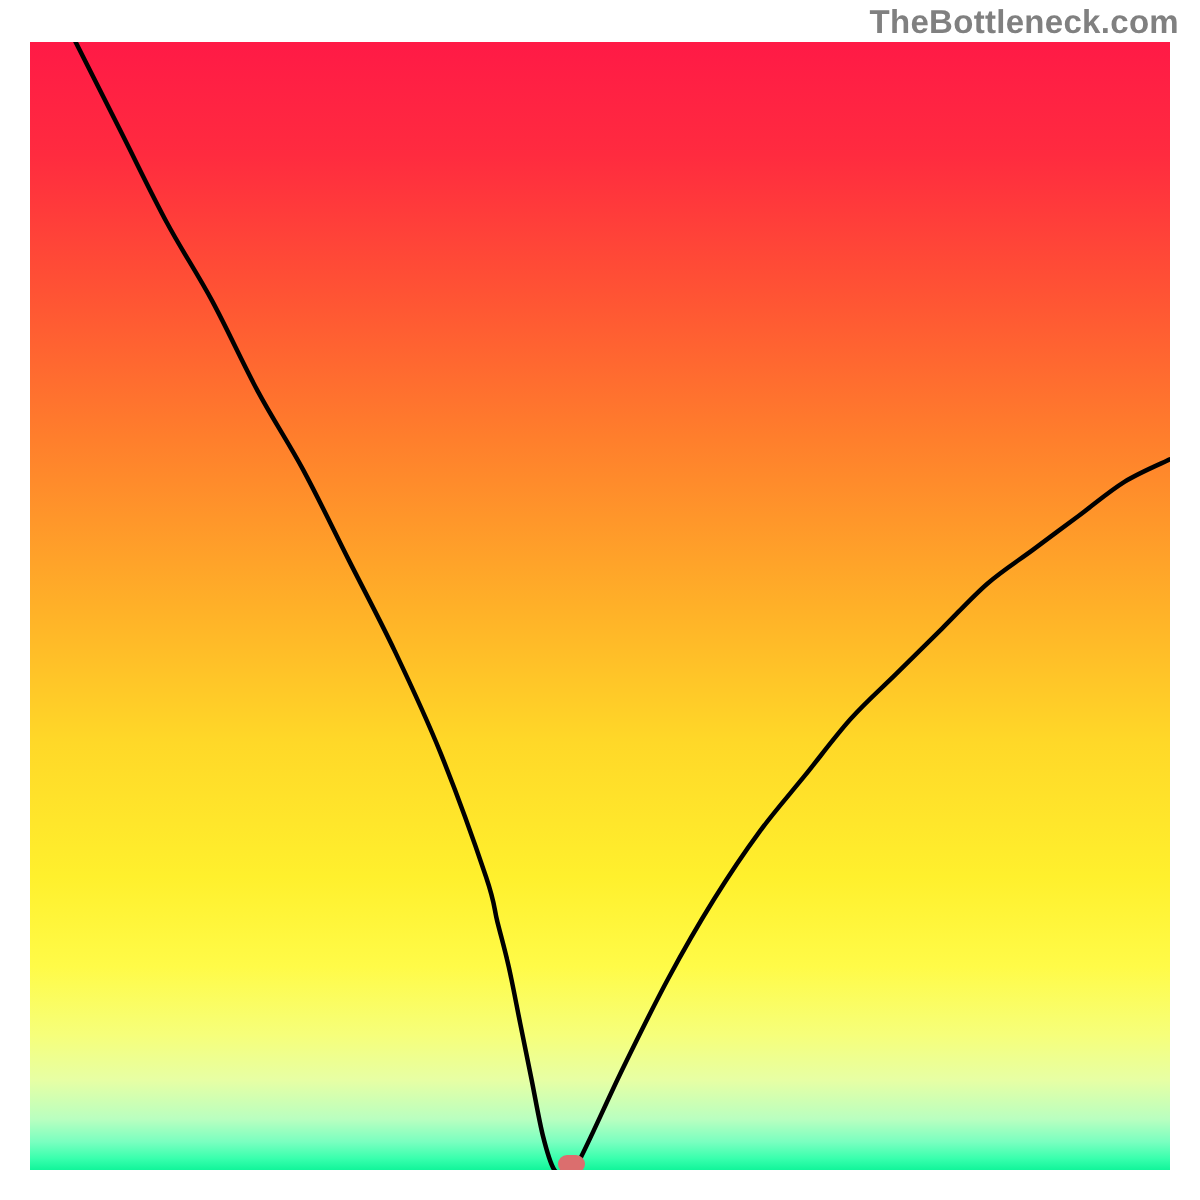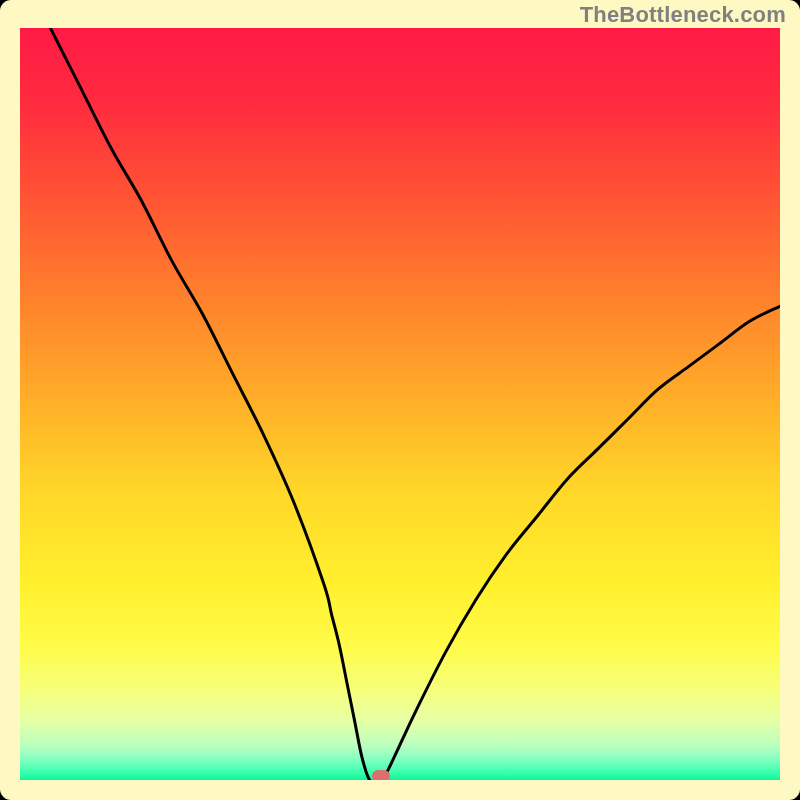--- a/index.html
+++ b/index.html
@@ -7,22 +7,21 @@
     padding: 0;
     width: 800px;
     height: 800px;
     background: #000;
     overflow: hidden;
   }
   .frame {
     position: relative;
     width: 800px;
     height: 800px;
-    background: #fef9c3;
-    border-radius: 11px;
+    background: #ffffff;
   }
   .watermark {
     position: absolute;
     top: 2px;
     right: 14px;
     color: #808080;
     font-family: Arial, Helvetica, sans-serif;
     font-size: 22px;
     font-weight: 600;
     letter-spacing: 0.2px;

